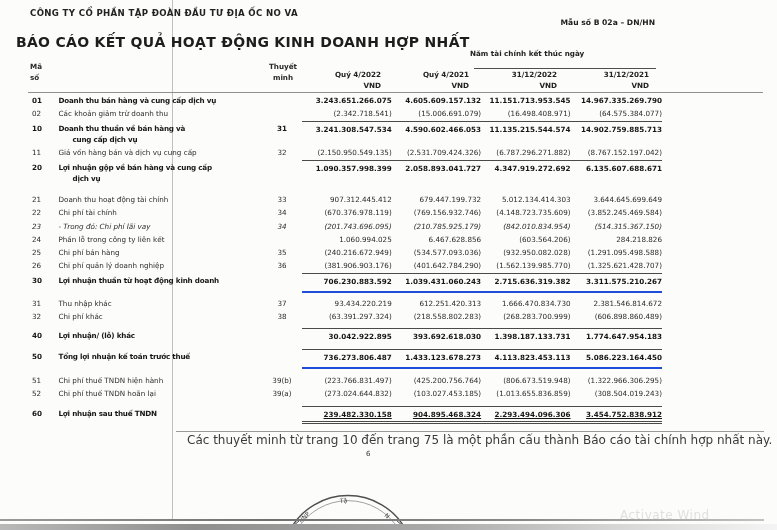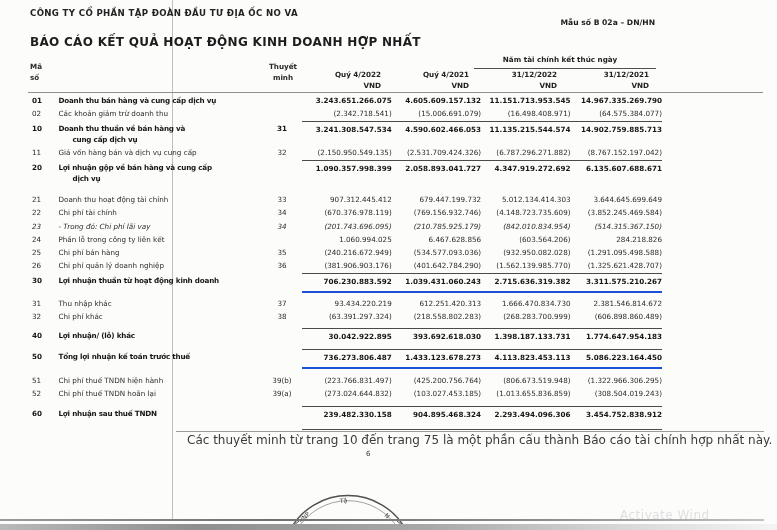--- a/index.html
+++ b/index.html
@@ -6,24 +6,24 @@
   *{box-sizing:border-box;}
   .page{
     position:relative;width:777px;height:530px;overflow:hidden;
     background:#fcfcfb;color:#2a2a2a;
     font-family:"DejaVu Sans","Liberation Sans",sans-serif;
     font-size:7.2px;line-height:10.8px;
   }
   .abs{position:absolute;}
   .company{left:30px;top:8px;font-weight:bold;font-size:8.6px;letter-spacing:.35px;color:#222;}
   .formno{right:122px;top:18px;font-weight:bold;font-size:7.6px;color:#1d1d1d;}
-  .title{left:30px;top:37px;font-weight:bold;font-size:12px;letter-spacing:.3px;color:#1d1d1d;}
+  .title{left:16px;top:37px;font-weight:bold;font-size:14px;letter-spacing:.3px;color:#1d1d1d;}
 
   
-  .fy-group{left:470px;top:55px;width:180px;text-align:center;font-weight:bold;color:#222;}
+  .fy-group{left:470px;top:49px;width:180px;text-align:left;font-weight:bold;color:#222;}
   .fy-line{left:474px;top:68px;width:182px;height:1px;background:#4f4f4f;}
   .h-code{left:30px;top:62px;font-weight:bold;}
   .h-note{left:260px;top:62px;width:46px;text-align:center;font-weight:bold;}
   .h-col{top:70px;text-align:right;font-weight:bold;color:#222;}
   .h-col .u{font-weight:bold;}
   .hc1{right:396px;} .hc2{right:308px;} .hc3{right:220px;} .hc4{right:128px;}
   .head-rule{left:28px;top:92px;width:735px;height:1px;background:#8f8f8f;}
 
   
   .tbl{left:28px;top:95px;width:634px;display:table;table-layout:fixed;}
@@ -33,21 +33,21 @@
   .l{width:200px;padding-left:14px;text-indent:-14px;white-space:pre-line;}
   .n{width:40px;text-align:center;}
   .v{text-align:right;}
   .v1{width:88px;} .v2{width:88px;} .v3{width:88px;} .v4{width:90px;}
   .b{font-weight:bold;color:#161616;}
   .b .l{letter-spacing:-0.2px;}
   .it{font-style:italic;}
   .rt .v{border-top:1px solid #4a4a4a;padding-top:3px;}
   .rt .td{padding-top:3px;}
   .rb .v{border-bottom:2px solid #1d4ed8;padding-bottom:3px;}
-  .rdb .v{border-bottom:3px double #4a4a4a;padding-bottom:8px;}
+  .rdb .v{border-bottom:3px double #4a4a4a;padding-bottom:0;text-decoration:underline;}
   .sp8{height:8px;} .sp6{height:6px;} .sp5{height:5px;} .sp4{height:4px;}
 
   
   .foot-rule{left:176px;top:431px;width:588px;height:1px;background:#9a9a9a;}
   .footnote{left:187px;top:435px;font-size:12px;color:#3a3a3a;}
   .pagenum{left:366px;top:449px;font-size:7px;color:#3a3a3a;}
 
   
   .fold{left:172px;top:0;width:1px;height:521px;background:rgba(120,120,120,.45);}
   .stamp{left:288px;top:494px;width:120px;height:36px;}

